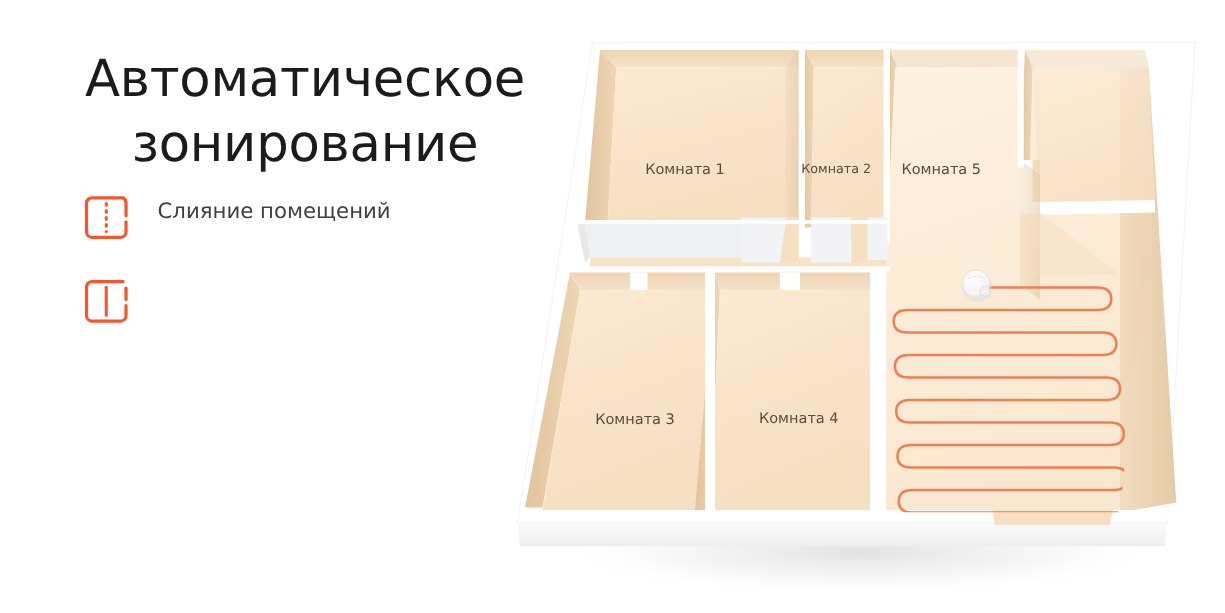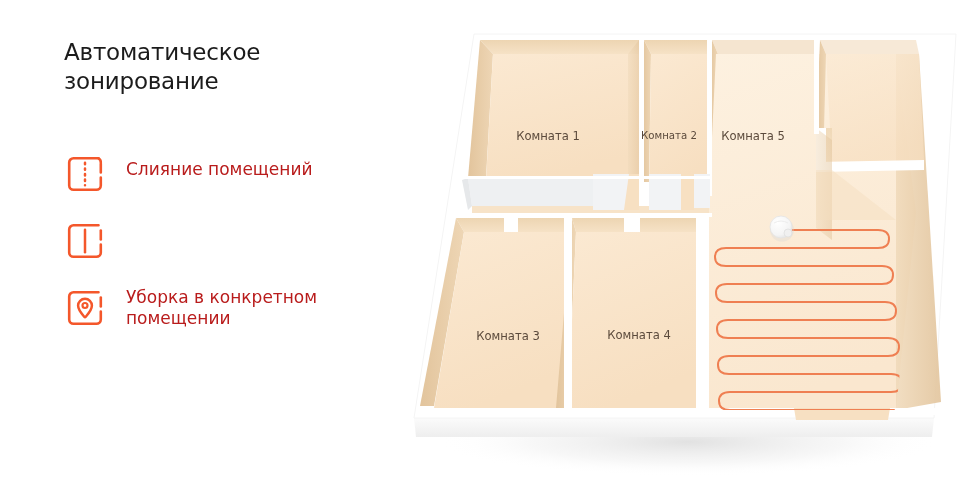--- a/index.html
+++ b/index.html
@@ -19,27 +19,28 @@
 
   
   .left-panel {
     position: absolute;
     left: 64px;
     top: 38px;
     width: 360px;
   }
   .page-title {
     font-family: "DejaVu Sans", "Liberation Sans", sans-serif;
-    font-size: 23px;
+    font-size: 41px;
     line-height: 1.26;
     font-weight: 400;
     color: #1b1b1b;
     letter-spacing: -0.2px;
     margin: 0 0 0 0;
     white-space: pre-line;
+    text-align: center;
   }
 
   .feature-list {
     position: absolute;
     left: 64px;
     top: 152px;
     width: 380px;
   }
   .feature-row {
     position: relative;
@@ -57,21 +58,21 @@
     height: 42px;
     margin-right: 20px;
     margin-top: 1px;
   }
   .feature-icon svg { display: block; }
 
   .feature-label {
     font-family: "DejaVu Sans", "Liberation Sans", sans-serif;
     font-size: 17px;
     line-height: 1.23;
-    color: #b91c1c;
+    color: #404040;
     white-space: pre-line;
     padding-top: 7px;
   }
   .feature-row.two-line .feature-label { padding-top: 1px; }
 
   
   .plan-wrap {
     position: absolute;
     left: 396px;
     top: 10px;
@@ -116,32 +117,20 @@
       <span class="feature-icon">
         <svg width="42" height="42" viewBox="0 0 42 42" fill="none">
           <path d="M34.5 5.2 H9.5 A4.3 4.3 0 0 0 5.2 9.5 V32.5 A4.3 4.3 0 0 0 9.5 36.8 H32.5 A4.3 4.3 0 0 0 36.8 32.5 V24.5" stroke="#f4572b" stroke-width="2.6" stroke-linecap="round" fill="none"></path>
           <path d="M36.8 10.5 V19.5" stroke="#f4572b" stroke-width="2.6" stroke-linecap="round" fill="none"></path>
           <path d="M21 9.8 V32.2" stroke="#f4572b" stroke-width="2.5" stroke-linecap="round" fill="none"></path>
         </svg>
       </span>
     </div>
 
 
-    <div class="feature-row two-line">
-      <span class="feature-icon">
-        <svg width="42" height="42" viewBox="0 0 42 42" fill="none">
-          <path d="M34.5 5.2 H9.5 A4.3 4.3 0 0 0 5.2 9.5 V32.5 A4.3 4.3 0 0 0 9.5 36.8 H32.5 A4.3 4.3 0 0 0 36.8 32.5 V24.5" stroke="#f4572b" stroke-width="2.6" stroke-linecap="round" fill="none"></path>
-          <path d="M36.8 10.5 V19.5" stroke="#f4572b" stroke-width="2.6" stroke-linecap="round" fill="none"></path>
-          <path d="M21 11.8 C17.1 11.8 14.1 14.8 14.1 18.6 C14.1 23.1 18.4 27.6 20.3 29.8 C20.7 30.2 21.3 30.2 21.7 29.8 C23.6 27.6 27.9 23.1 27.9 18.6 C27.9 14.8 24.9 11.8 21 11.8 Z" stroke="#f4572b" stroke-width="2.5" stroke-linejoin="round" fill="none"></path>
-          <circle cx="21" cy="18.5" r="2.5" stroke="#f4572b" stroke-width="2.2" fill="none"></circle>
-        </svg>
-      </span>
-      <span class="feature-label">Уборка в конкретном
-помещении</span>
-    </div>
 
   </div>
 
   <div class="plan-wrap">
     <svg width="584" height="490" viewBox="0 0 584 490">
       <defs>
         <linearGradient id="gFloor" x1="0" y1="0" x2="0.3" y2="1">
           <stop offset="0" stop-color="#fbe9d2"></stop>
           <stop offset="1" stop-color="#f7dfc1"></stop>
         </linearGradient>

